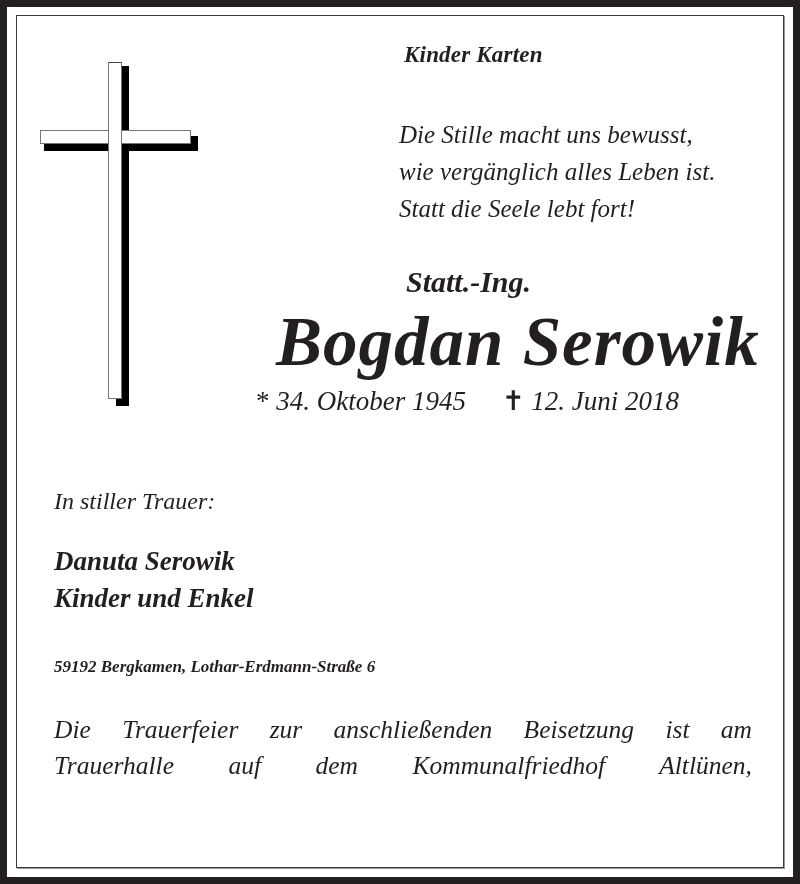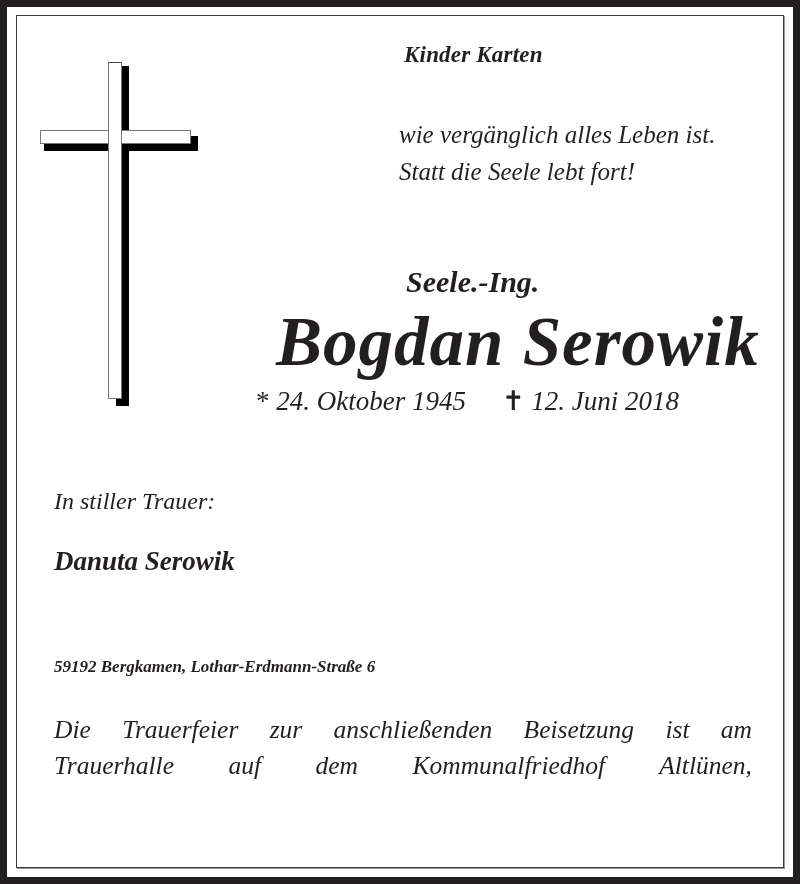--- a/index.html
+++ b/index.html
@@ -49,37 +49,39 @@
   <div class="shadow" style="left:44px; top:136px; width:154px; height:15px;"></div>
 
   <div class="bar" style="left:40px; top:130px; width:151px; height:14px;"></div>
   <div class="bar" style="left:108px; top:62px; width:14px; height:337px; border-top-color:#444;"></div>
   <div style="position:absolute; left:109px; top:131px; width:12px; height:12px; background:#fff;"></div>
 </div>
 
 <div class="txt statt">Kinder Karten</div>
 
 <div class="txt poem">
+  <div>Die Stille macht uns bewusst,</div>
   <div>wie vergänglich alles Leben ist.</div>
   <div>Statt die Seele lebt fort!</div>
 </div>
 
-<div class="txt title">Seele.-Ing.</div>
+<div class="txt title">Statt.-Ing.</div>
 <div class="txt name">Bogdan Serowik</div>
 
 <div class="txt dates">
   <span class="mark">*</span>
-  <span>24. Oktober 1945</span><span class="gap"></span><span class="mark">✝</span>
+  <span>34. Oktober 1945</span><span class="gap"></span><span class="mark">✝</span>
   <span>12. Juni 2018</span>
 </div>
 
 <div class="txt mourn">In stiller Trauer:</div>
 
 <div class="txt family">
   <div>Danuta Serowik</div>
+  <div>Kinder und Enkel</div>
 </div>
 
 <div class="txt addr">59192 Bergkamen, Lothar-Erdmann-Straße 6</div>
 
 <div class="service">
   <span class="line">Die Trauerfeier zur anschließenden Beisetzung ist am</span>
   <span class="line">Trauerhalle auf dem Kommunalfriedhof Altlünen,</span>
 </div>
 
 </body></html>

